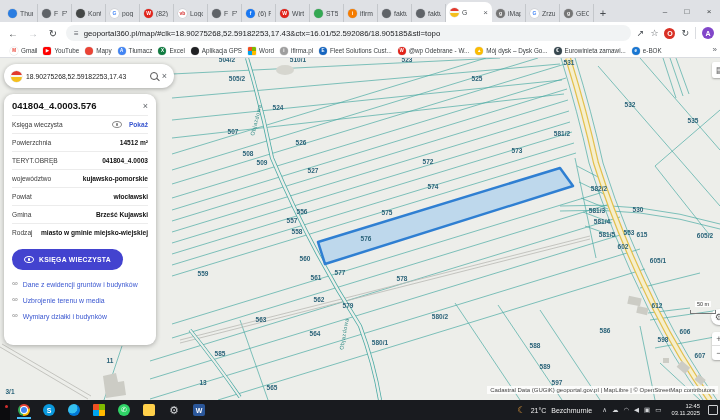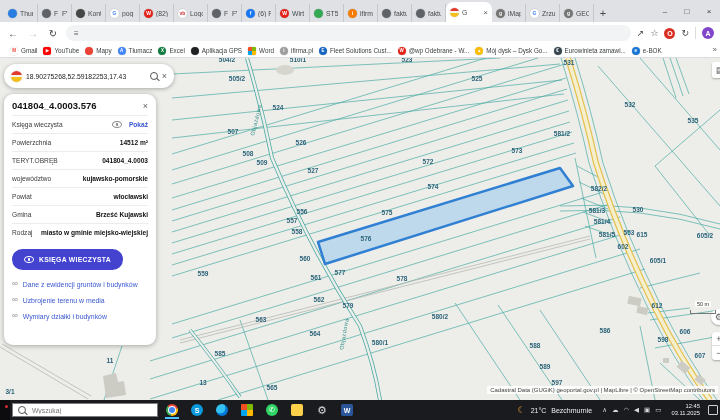--- a/index.html
+++ b/index.html
@@ -199,20 +199,21 @@
       <span>×</span>
     </div>
   </div>
 
   <div class="toolbar">
     <span class="navbtn">←</span>
     <span class="navbtn dis">→</span>
     <span class="navbtn">↻</span>
     <div class="urlpill">
       <span class="site-ic">≡</span>
+      <span class="urltext">geoportal360.pl/map/#clk=18.90275268,52.59182253,17.43&amp;ctx=16.01/52.592086/18.905185&amp;stl=topo</span>
     </div>
     <span class="tb-ic">↗</span>
     <span class="tb-ic">☆</span>
     <span class="ext-red">O</span>
     <span class="tb-ic">↻</span>
     <span class="tb-sep"></span>
     <span class="avatar">A</span>
   </div>
 
   <div class="bookmarks">
@@ -501,24 +502,20 @@
       </div>
         <div class="plink linkval">
         <span class="chain"></span>
         <span>Wymiary działki i budynków</span>
       </div>
       </div>
   </div>
 
   <div class="taskbar">
     <div class="edge-sliver"></div>
-    <div class="tsearch">
-      <span class="mag"></span>
-      <input placeholder="Wyszukaj" style="">
-    </div>
     <div class="tapps">
 
     <div class="tapp active">
         <span class="icon chrome"></span>
       </div>
         <div class="tapp">
         <span class="icon round" style="background: rgb(10, 153, 221);">S</span>
       </div>
         <div class="tapp">
         <span class="icon edge"></span>

